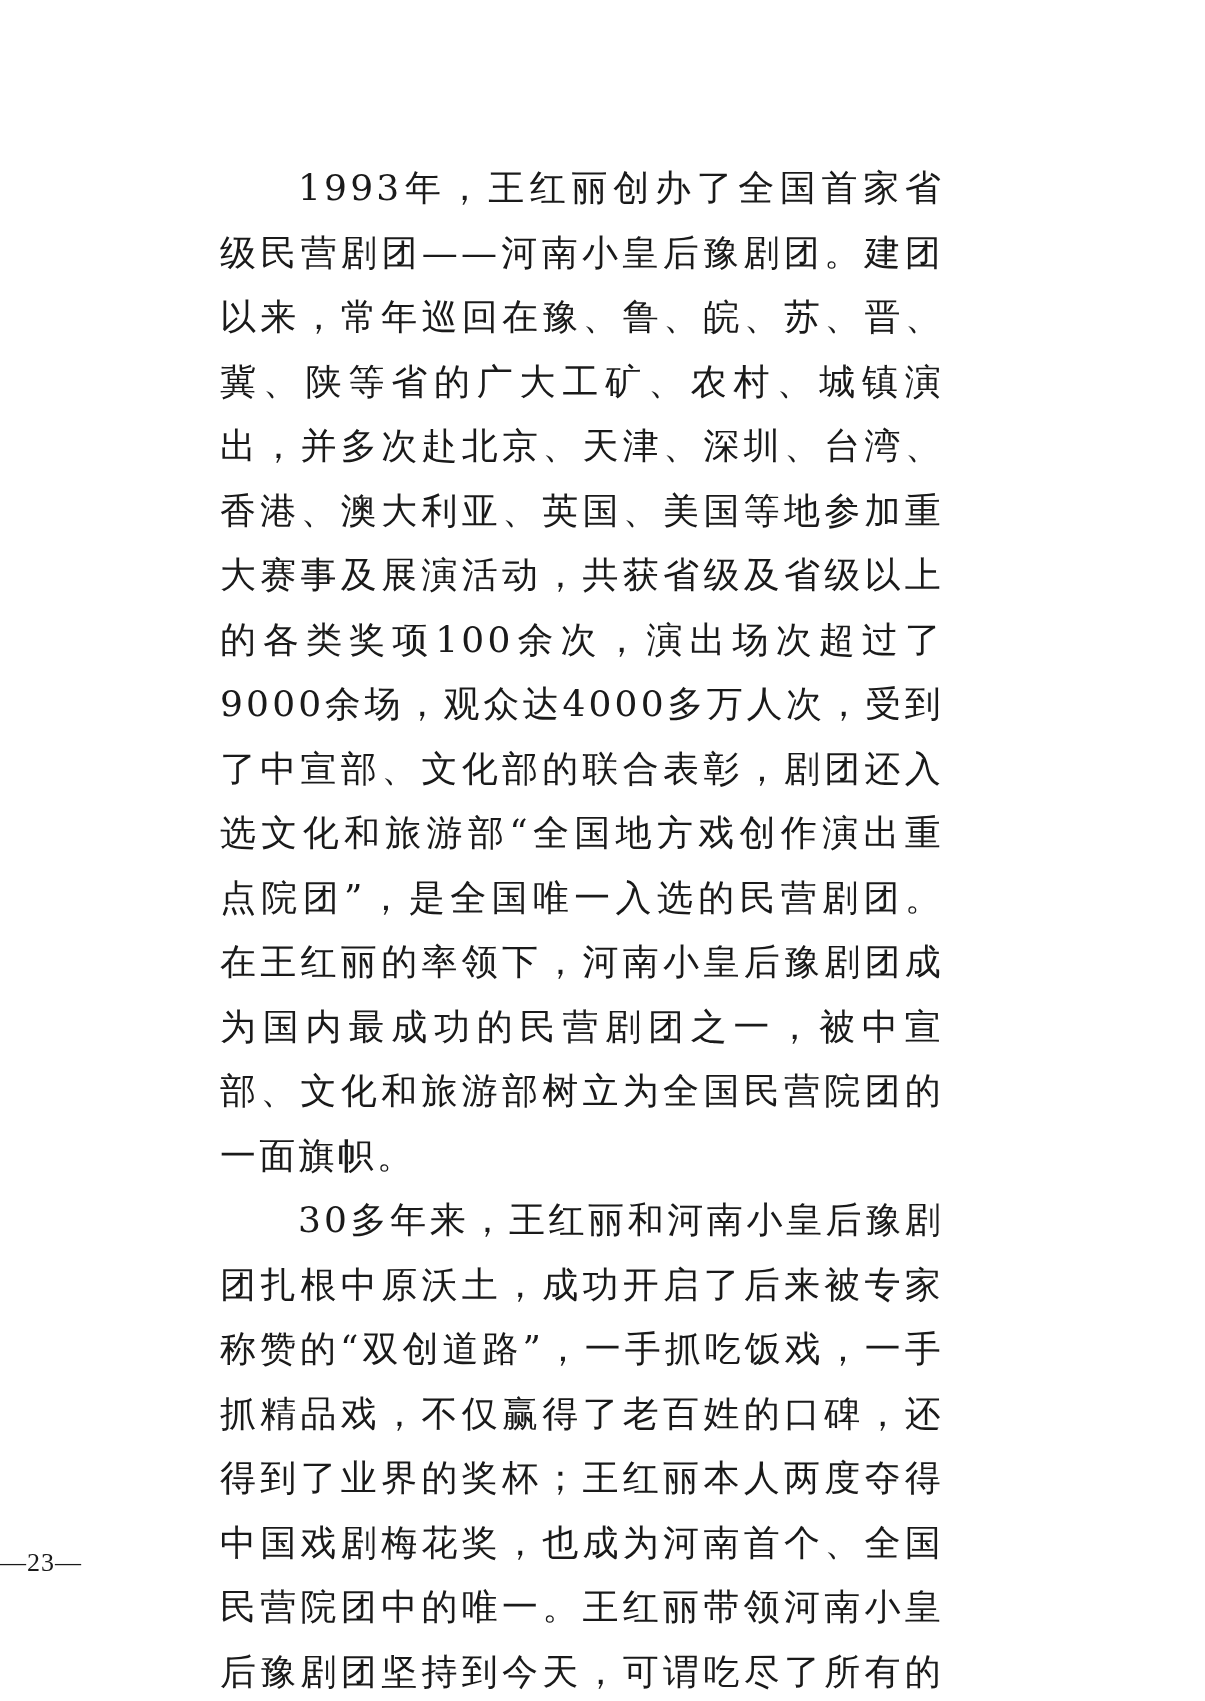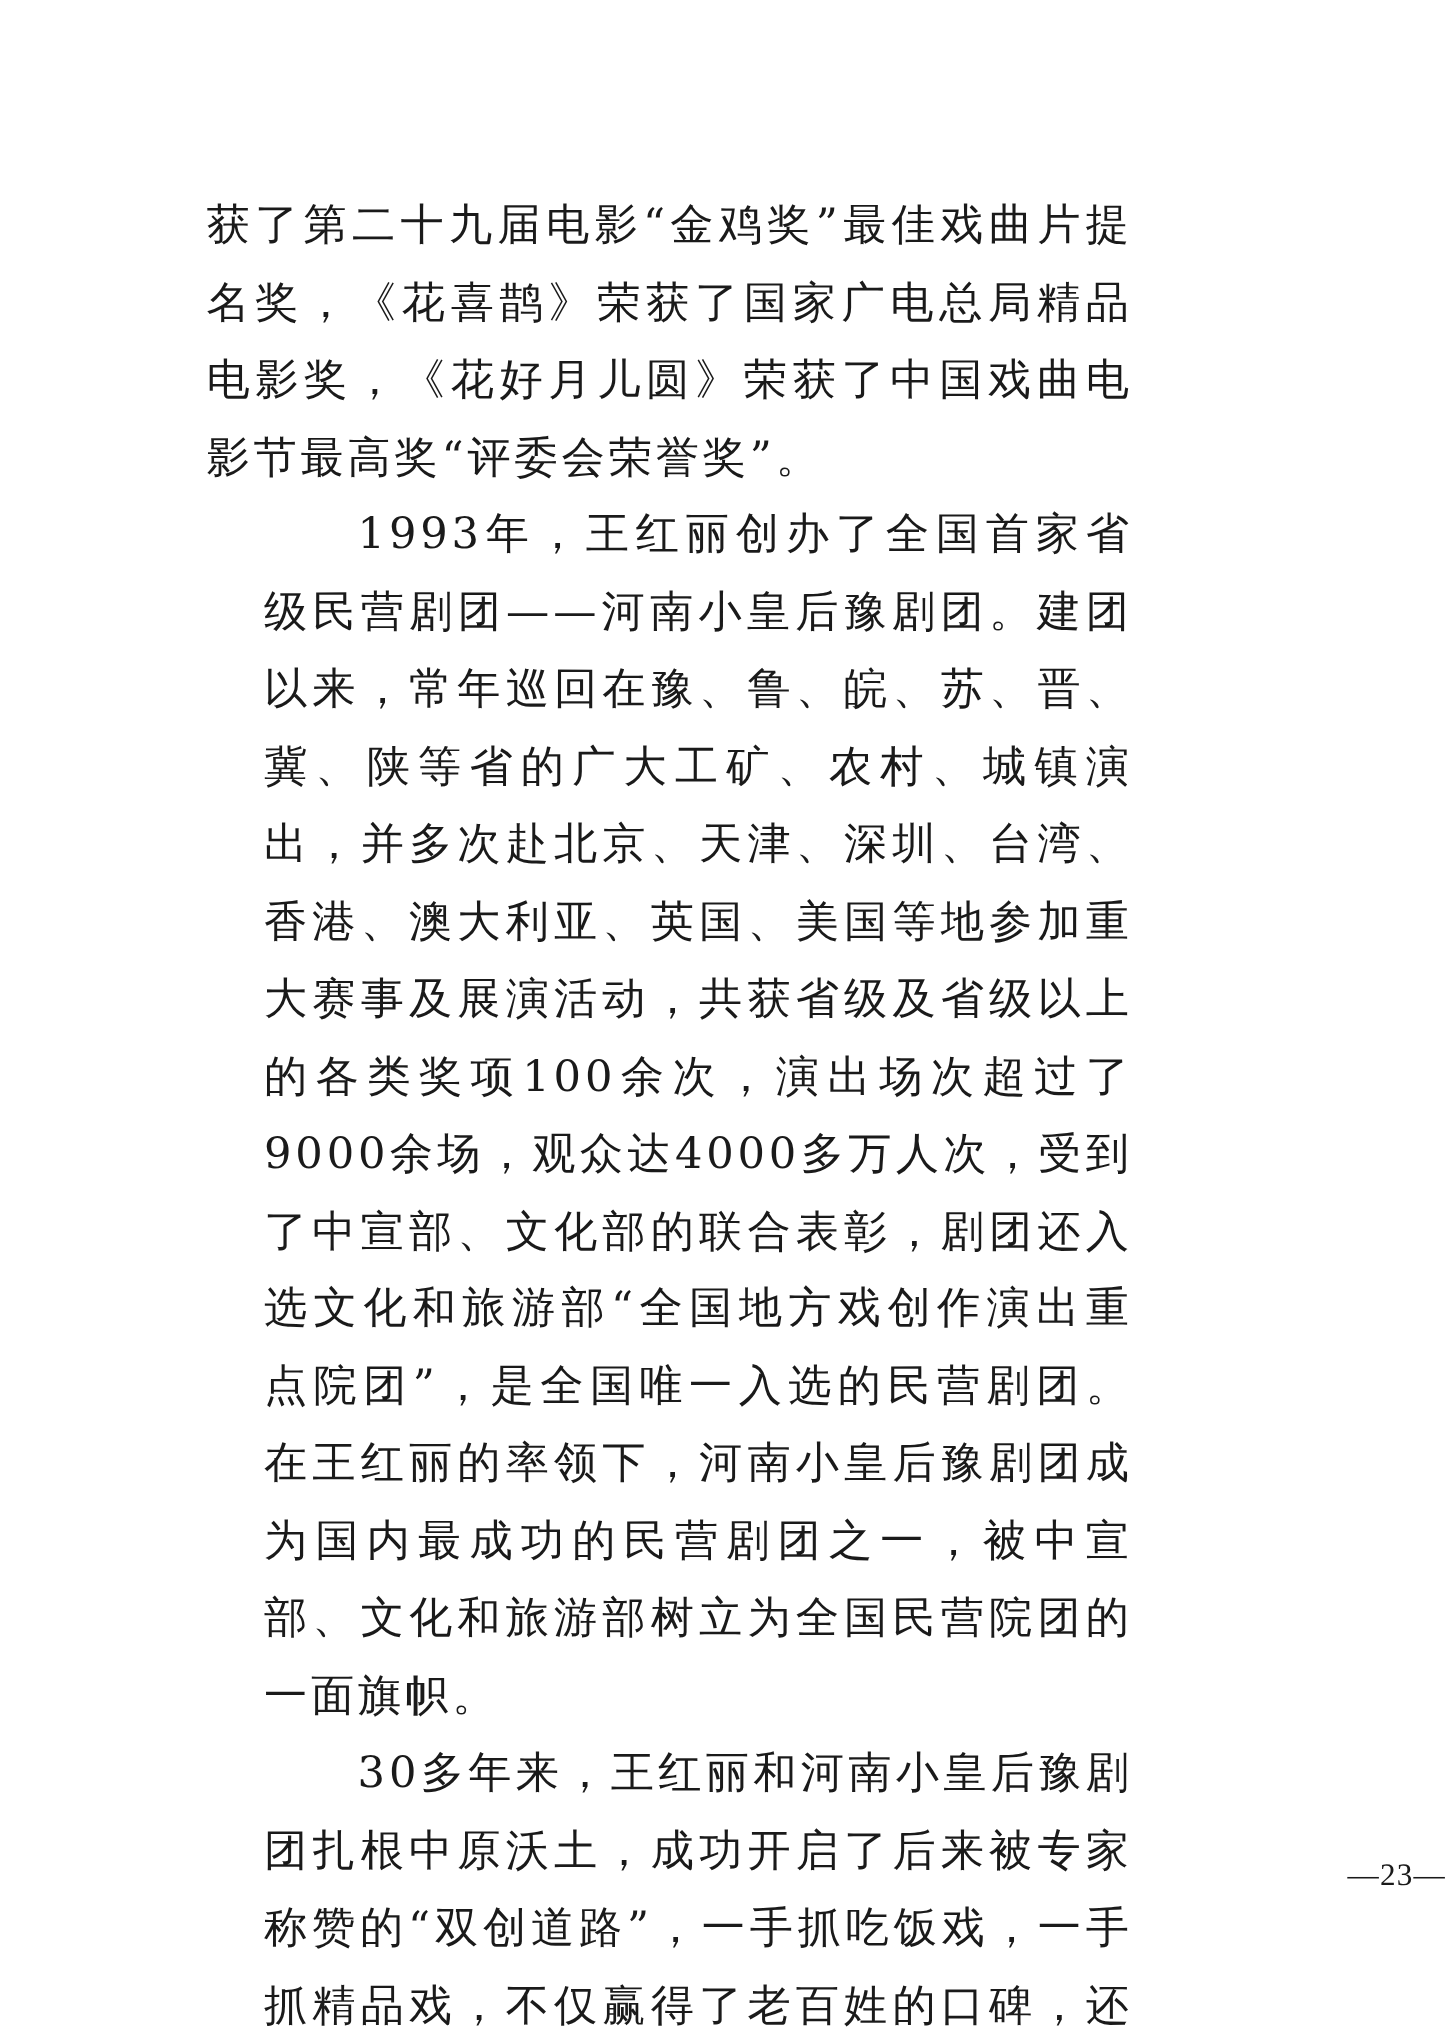--- a/index.html
+++ b/index.html
@@ -39,30 +39,29 @@
     }
     .body-text p.indent {
       text-indent: 78px;
       margin-left: 48px;
     }
     .page-number {
       position: absolute;
       left: 0;
       width: 1205px;
       top: 1548px;
-      text-align: right;
+      text-align: left;
       font-family: "Liberation Serif", "DejaVu Serif", serif;
       font-size: 26px;
       color: #1a1a1a;
       letter-spacing: 1px;
     }
   </style>
 </head>
 <body>
 
 <div class="page">
   <div class="body-text">
-    <p>获了第二十九届电影“金鸡奖”最佳戏曲片提名奖，《花喜鹊》荣获了国家广电总局精品电影奖，《花好月儿圆》荣获了中国戏曲电影节最高奖“评委会荣誉奖”。</p>
     <p class="indent">1993年，王红丽创办了全国首家省级民营剧团——河南小皇后豫剧团。建团以来，常年巡回在豫、鲁、皖、苏、晋、冀、陕等省的广大工矿、农村、城镇演出，并多次赴北京、天津、深圳、台湾、香港、澳大利亚、英国、美国等地参加重大赛事及展演活动，共获省级及省级以上的各类奖项100余次，演出场次超过了9000余场，观众达4000多万人次，受到了中宣部、文化部的联合表彰，剧团还入选文化和旅游部“全国地方戏创作演出重点院团”，是全国唯一入选的民营剧团。在王红丽的率领下，河南小皇后豫剧团成为国内最成功的民营剧团之一，被中宣部、文化和旅游部树立为全国民营院团的一面旗帜。</p>
     <p class="indent">30多年来，王红丽和河南小皇后豫剧团扎根中原沃土，成功开启了后来被专家称赞的“双创道路”，一手抓吃饭戏，一手抓精品戏，不仅赢得了老百姓的口碑，还得到了业界的奖杯；王红丽本人两度夺得中国戏剧梅花奖，也成为河南首个、全国民营院团中的唯一。王红丽带领河南小皇后豫剧团坚持到今天，可谓吃尽了所有的苦，也尝到了所有的甜。</p>
   </div>
   <div class="page-number">—23—</div>
 </div>
 
 </body></html>

